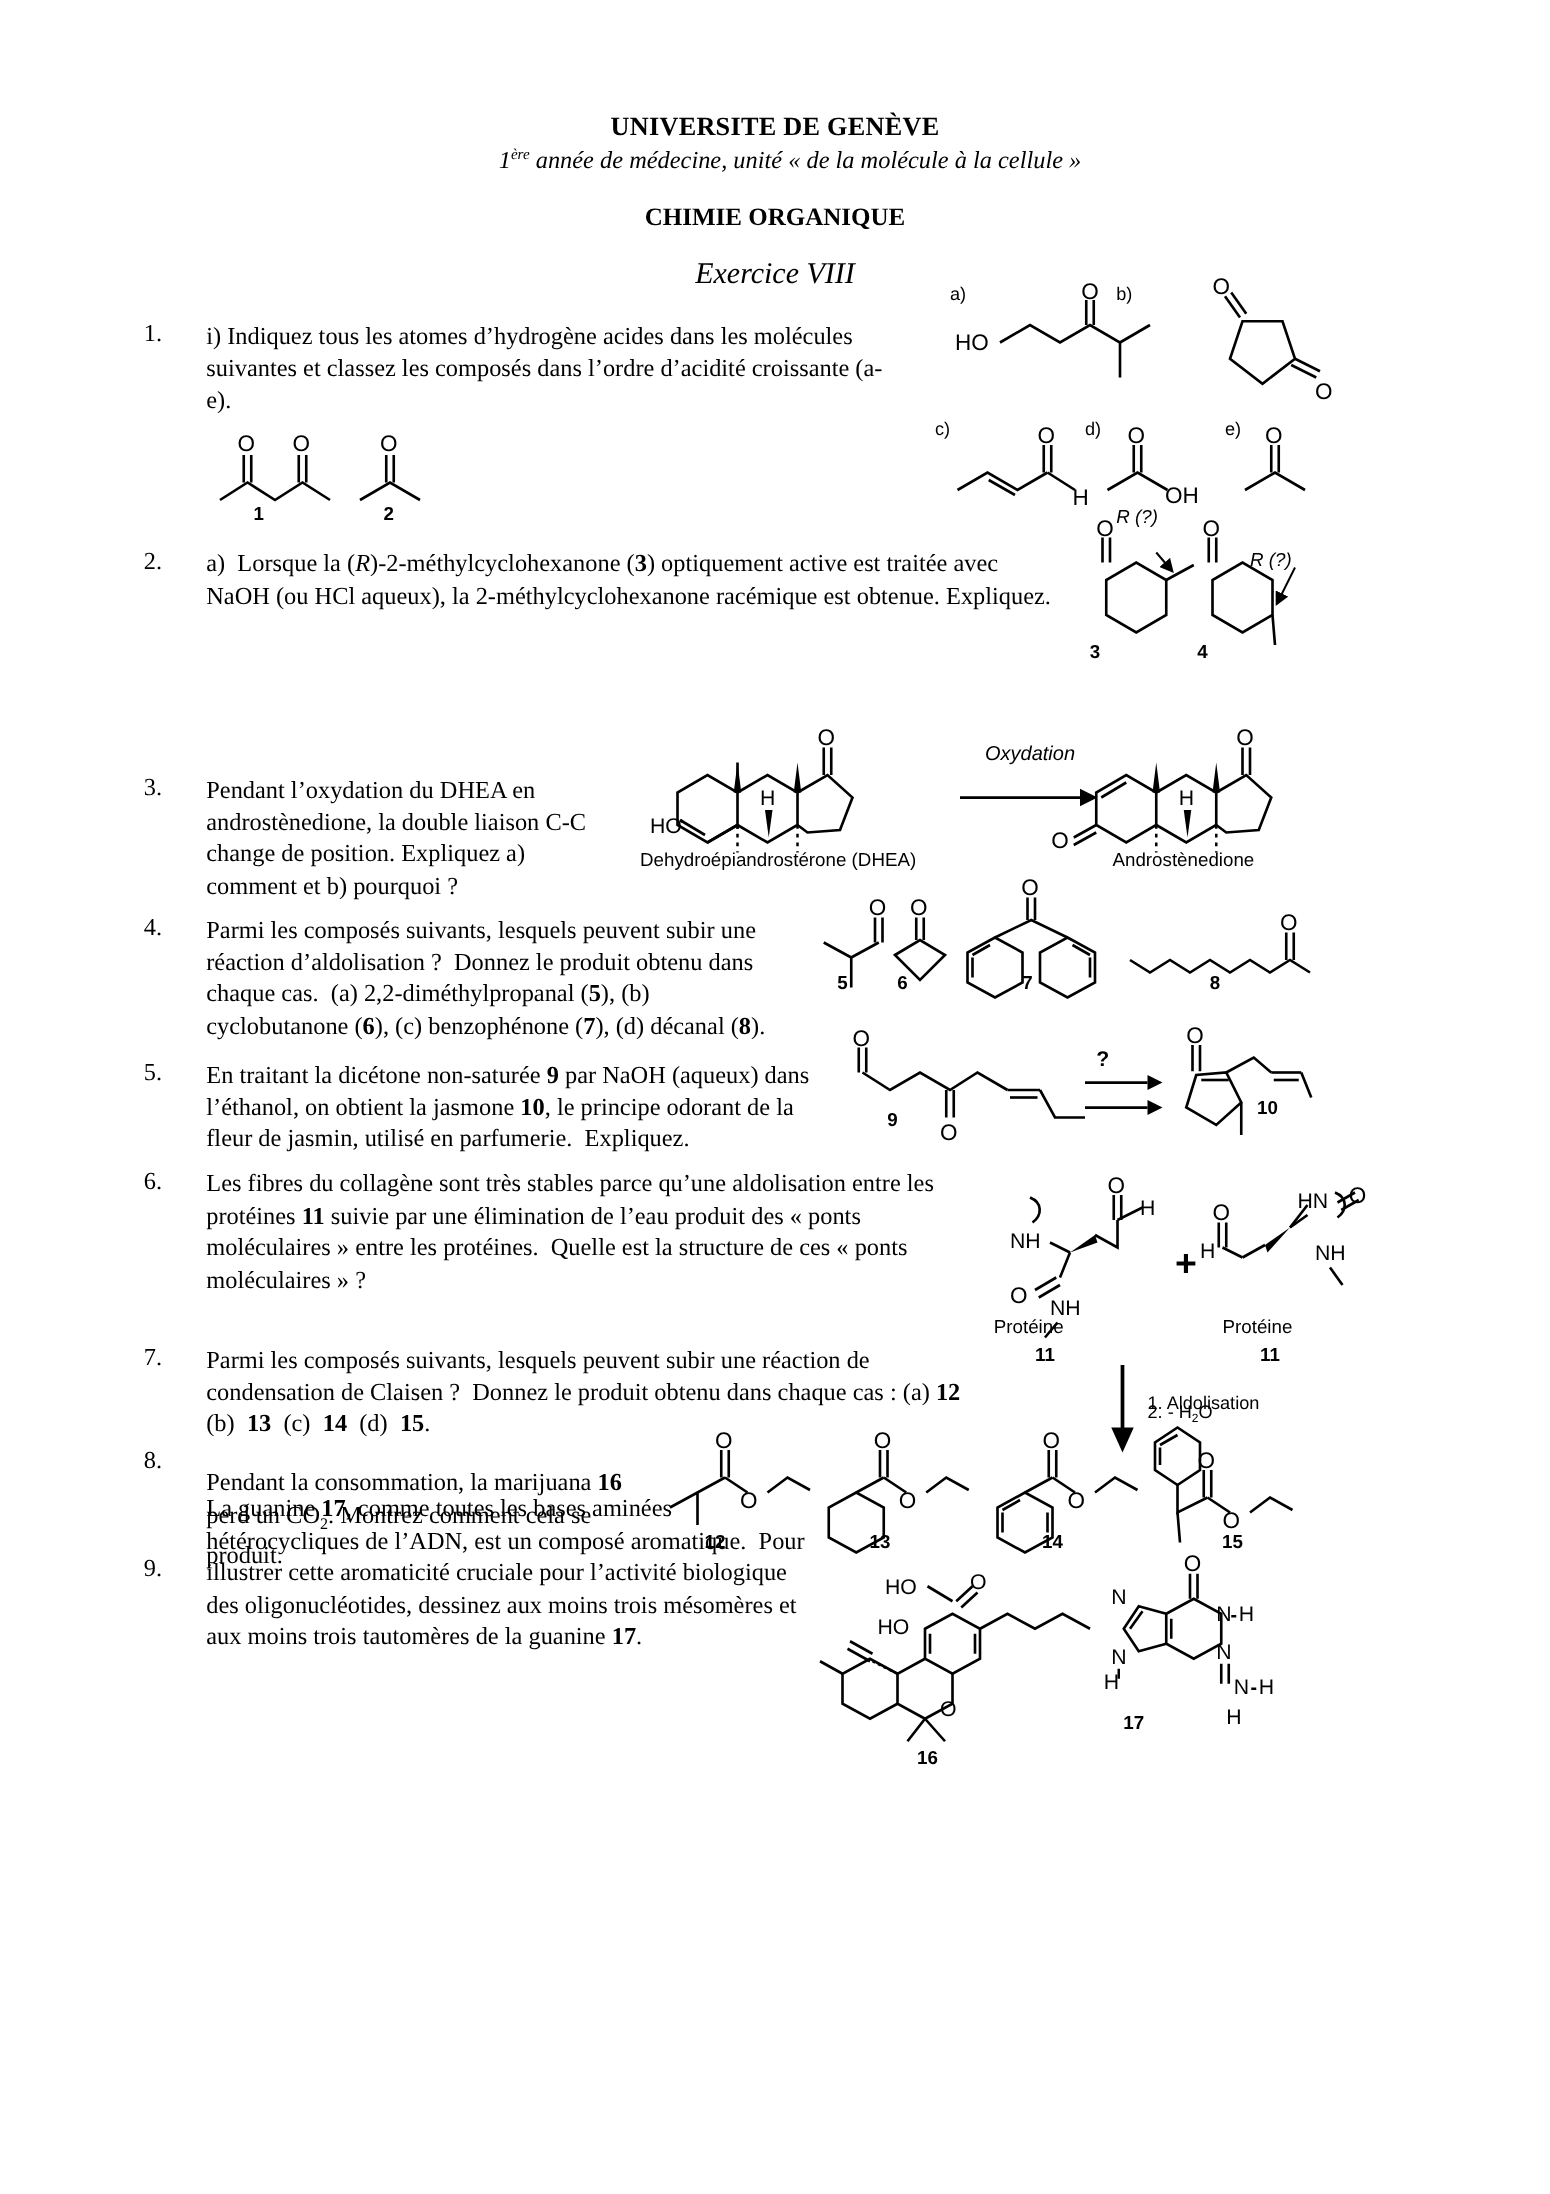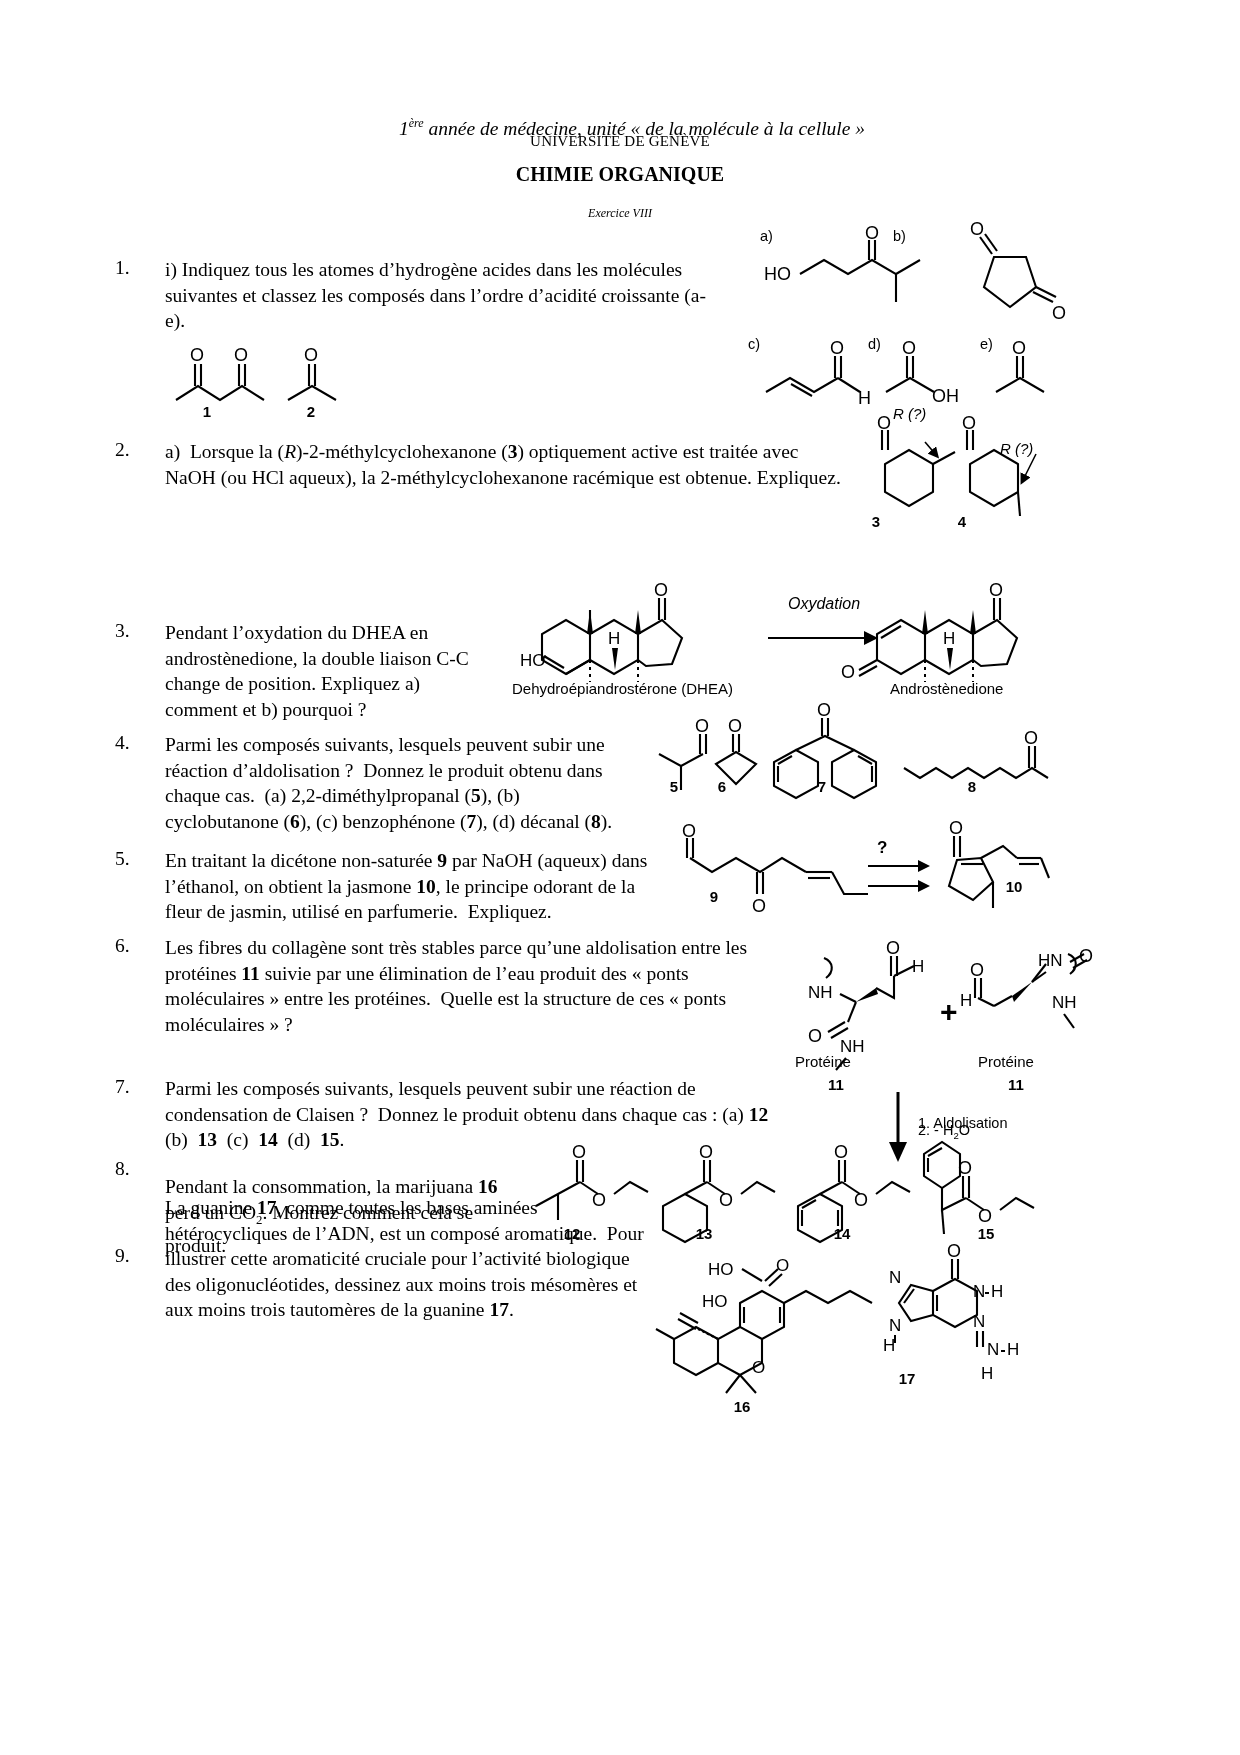--- a/index.html
+++ b/index.html
@@ -1,22 +1,22 @@
 <!DOCTYPE html>
 <html><head>
 <meta charset="utf-8">
 <style>
   html,body{margin:0;padding:0;background:#fff;}
   body{width:1240px;height:1755px;position:relative;font-family:"Liberation Serif",serif;color:#000;}
   .page{position:relative;width:1240px;height:1755px;overflow:hidden;}
   .abs{position:absolute;}
-  .hdr1{width:100%;text-align:center;font-weight:normal;font-size:15px;letter-spacing:.2px;margin-top:44px;}
+  .hdr1{width:100%;text-align:center;font-weight:bold;font-size:21px;letter-spacing:.2px;}
   .hdr2{width:100%;text-align:center;font-style:italic;font-size:19.5px;}
   .hdr3{width:100%;text-align:center;font-weight:bold;font-size:20px;}
-  .hdr4{width:100%;text-align:center;font-style:italic;font-size:12px;}
+  .hdr4{width:100%;text-align:center;font-style:italic;font-size:24px;}
   .qnum{font-size:19.5px;text-align:left;}
   .qtext{font-size:19.5px;line-height:25.5px;text-align:left;}
   .qtext b{font-weight:bold;}
   .qtext i{font-style:italic;}
   sup{font-size:.62em;vertical-align:super;}
   sub{font-size:.66em;vertical-align:sub;}
   .sanslbl{font-family:"Liberation Sans",sans-serif;font-size:14.5px;}
   .sanslbl-i{font-family:"Liberation Sans",sans-serif;font-size:15px;font-style:italic;}
   .cmpd{font-family:"Liberation Sans",sans-serif;font-size:15px;font-weight:bold;text-align:center;}
   svg{display:block;overflow:visible;}

